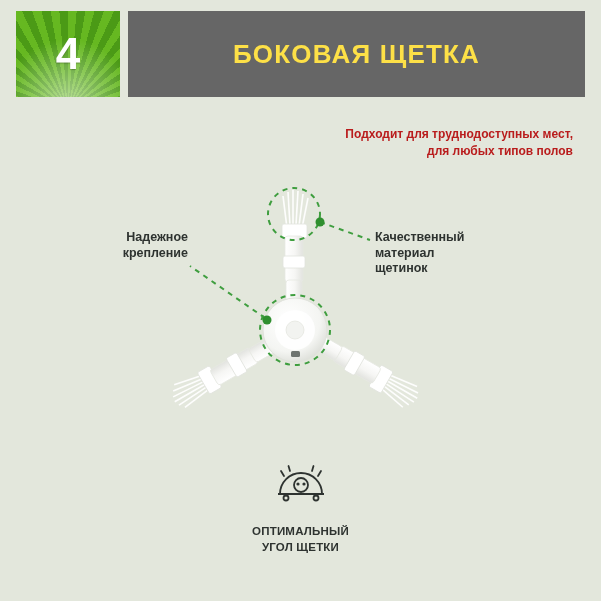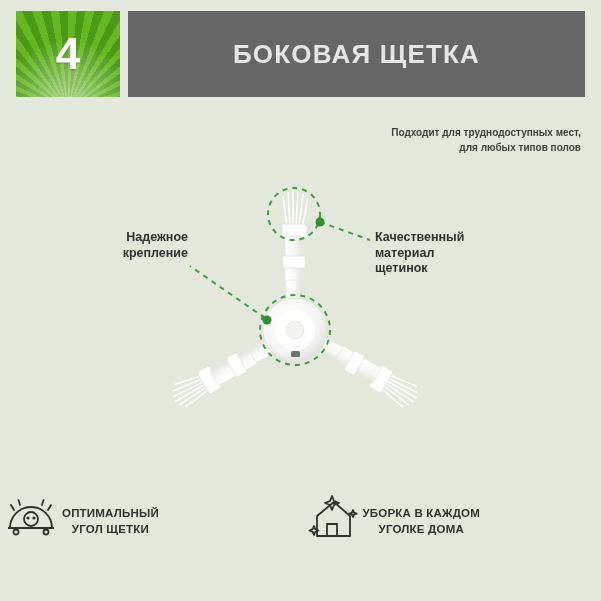--- a/index.html
+++ b/index.html
@@ -61,36 +61,36 @@
     left: 128px;
     top: 11px;
     width: 457px;
     height: 86px;
     background: #666666;
     display: flex;
     align-items: center;
     justify-content: center;
   }
   .title-bar .title {
-    color: #e5e5e5;
+    color: #fde047;
     font-size: 26px;
     font-weight: bold;
     letter-spacing: 1.2px;
     text-align: center;
   }
 
   
   .subtitle {
     position: absolute;
-    right: 20px;
+    right: 28px;
     top: 126px;
     width: 420px;
     text-align: right;
-    color: #404040;
-    font-size: 10px;
+    color: #b91c1c;
+    font-size: 12px;
     font-weight: bold;
     line-height: 1.45;
   }
 
   
   .illustration {
     position: absolute;
     left: 0;
     top: 170px;
     width: 601px;
@@ -128,21 +128,21 @@
     position: absolute;
     left: 0;
     top: 452px;
     width: 601px;
     height: 130px;
     display: flex;
   }
   .feature {
     flex: 1 1 0;
     display: flex;
-    flex-direction: row;
+    flex-direction: column;
     align-items: center;
   }
   .feature .icon-wrap {
     width: 62px;
     height: 62px;
     display: flex;
     align-items: center;
     justify-content: center;
   }
   .feature .caption {
@@ -274,29 +274,16 @@
           <path d="M12 22l-3-5M18 17l-1.5-5M40 17l1.5-5M46 22l3-5" stroke-linecap="round"></path>
           <circle cx="14" cy="44" r="2.5"></circle>
           <circle cx="44" cy="44" r="2.5"></circle>
         </svg>
       </div>
       <div class="caption" style="white-space: pre-line;">ОПТИМАЛЬНЫЙ
 УГОЛ ЩЕТКИ</div>
     </div>
 
 
-    <div class="feature">
-      <div class="icon-wrap">
-        <svg width="58" height="58" viewBox="0 0 58 58" fill="none" stroke="#2e3330" stroke-width="1.8">
-          <path d="M14 28L31 14l16 14v20H14z" stroke-linejoin="round"></path>
-          <path d="M24 48V36h10v12" stroke-linejoin="round"></path>
-          <path d="M29 8l2 5 5 2-5 2-2 5-2-5-5-2 5-2z" stroke-linejoin="round"></path>
-          <path d="M11 38l1.3 3.2 3.2 1.3-3.2 1.3L11 47l-1.3-3.2L6.5 42.5l3.2-1.3z" stroke-linejoin="round"></path>
-          <path d="M50 22l1 2.6 2.6 1-2.6 1L50 29l-1-2.4-2.6-1 2.6-1z" stroke-linejoin="round"></path>
-        </svg>
-      </div>
-      <div class="caption" style="white-space: pre-line;">УБОРКА В КАЖДОМ
-УГОЛКЕ ДОМА</div>
-    </div>
 
   </div>
 
 </div>
 
 </body></html>

